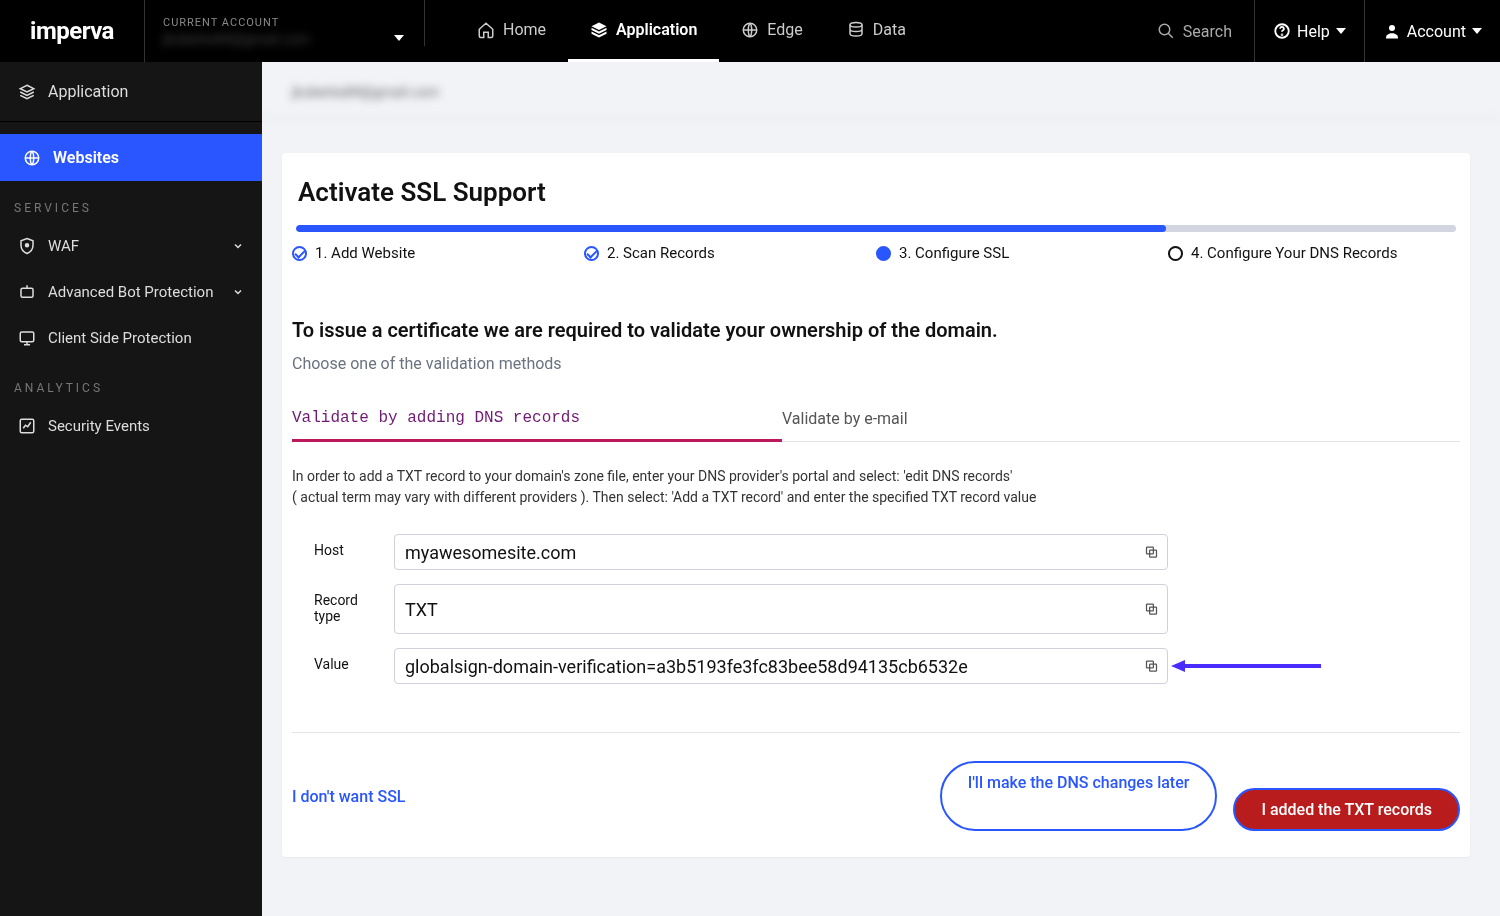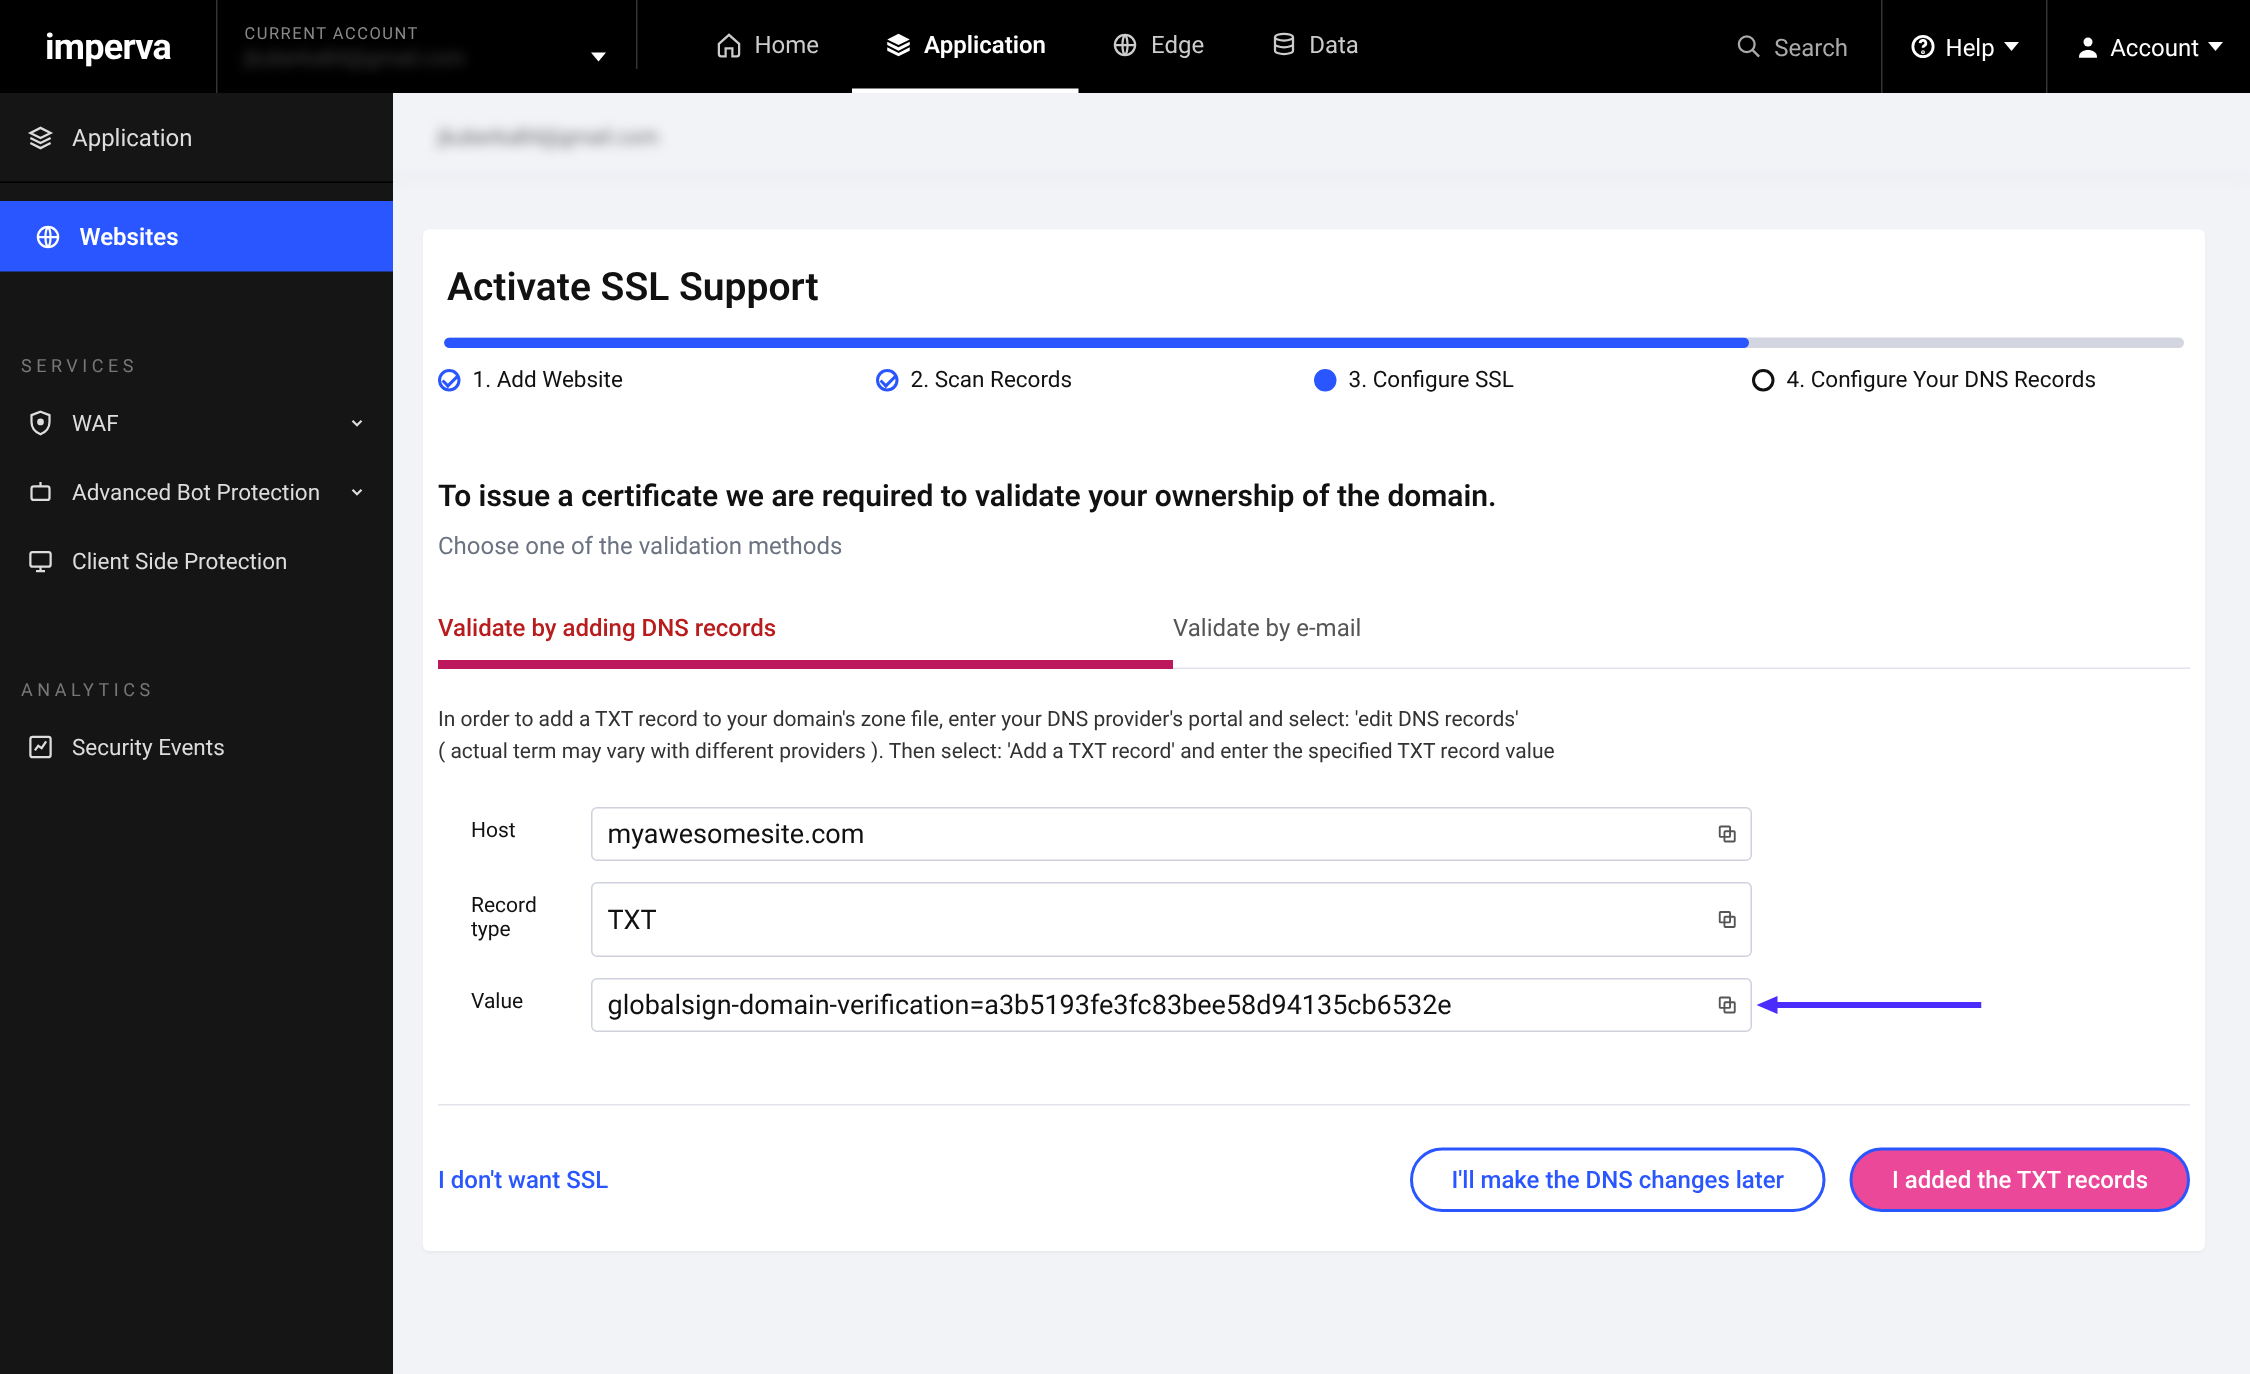--- a/index.html
+++ b/index.html
@@ -51,21 +51,21 @@
     .nav-right { margin-left:auto; display:flex; align-items:center; height:62px; }
     .nav-search { display:flex; align-items:center; gap:8px; padding:0 22px; color:#aaa; font-size:16px; cursor:pointer; }
     .nav-help, .nav-account { display:flex; align-items:center; gap:6px; padding:0 18px; height:62px; color:#fff; font-size:16px; border-left:1px solid #333; cursor:pointer;}
     .caret-down { width:0; height:0; border-left:5px solid transparent; border-right:5px solid transparent; border-top:6px solid currentColor; display:inline-block; }
     
     .layout { display:flex; height: calc(916px - 62px); }
     .sidebar { width: 262px; background:#151515; color:#ddd; padding-top: 0;}
     .side-header { display:flex; align-items:center; gap:12px; padding:18px 18px; height:60px; color:#ddd; font-size:16px; border-bottom: 1px solid #000;}
     .side-spacer { height:12px; }
     .side-section-active { background:#2a56ff; color:#fff; display:flex; align-items:center; gap:12px; padding:14px 23px; font-weight:600; font-size:16px;}
-    .side-label { padding: 20px 14px 8px 14px; font-size:12px; letter-spacing:3px; color:#777;margin-top:36px;}
+    .side-label { padding: 20px 14px 8px 14px; font-size:12px; letter-spacing:3px; color:#777;}
     .side-row { display:flex; align-items:center; gap:12px; padding:14px 18px; font-size:15px; color:#ddd; cursor:pointer; position:relative;}
     .side-row .chev { position:absolute; right:18px; }
     .chev svg{ width:12px; height:12px; }
     .icon { width:18px; height:18px; display:inline-flex; align-items:center; justify-content:center; flex:0 0 18px; }
     
     .main { flex:1; background:#f2f3f7; overflow:auto; }
     .breadcrumb { padding: 22px 30px 18px 30px; border-bottom:1px solid #d9dbe3; color:#666; font-size:14px; filter: blur(4px);}
     .card { margin: 34px 30px 30px 20px; background:#fff; border-radius:4px; padding: 24px 10px 26px 10px; box-shadow: 0 1px 2px rgba(0,0,0,0.04);}
     h1 { font-size:26px; font-weight:600; margin: 0 0 18px 6px; color:#111;}
     .progress-track { height:7px; background:#d3d6e0; border-radius:4px; overflow:hidden; margin: 0 4px;}
@@ -73,35 +73,35 @@
     .steps { display:flex; margin:12px 0 0 0; }
     .step { flex:1; display:flex; align-items:center; gap:8px; font-size:15px; color:#111;}
     .step-bullet { width:15px; height:15px; border-radius:50%; display:inline-block; border:2px solid #2a56ff; position:relative;}
     .step-bullet.done::after { content:''; position:absolute; left:3px; top:0px; width:4px; height:8px; border:solid #2a56ff; border-width:0 2px 2px 0; transform:rotate(45deg);}
     .step-bullet.current { background:#2a56ff; border-color:#2a56ff;}
     .step-bullet.pending { border-color:#111; }
     h2 { font-size:20px; font-weight:600; margin: 56px 0 12px 0; color:#111;}
     .subtext { color:#6b7280; font-size:16px; margin-bottom: 24px;}
     .tabs { display:flex; border-bottom:1px solid #e2e4ea; margin-top: 24px;}
     .tab { padding: 12px 0; width:490px; text-align:left; font-size:16px; color:#555; cursor:pointer;}
-    .tab.active { color:#b91c1c; border-bottom: 6px solid #be185d; margin-bottom:-1px; font-weight:500;}
+    .tab.active { color:#701a75; border-bottom: 3px solid #be185d; margin-bottom:-1px; font-weight:500;font-family:Liberation Mono, monospace;}
     .tab-desc { font-size:14px; color:#333; line-height:1.5; margin:24px 0 26px 0;}
     .formrow { display:flex; align-items:flex-start; gap:24px; margin:14px 0; padding-left:22px;}
     .formlabel { width:56px; padding-top:8px; font-size:14px; color:#111;}
     .forminput { flex:0 0 774px; border:1px solid #cfd2dc; border-radius:4px; height:36px; display:flex; align-items:center; padding:0 10px; font-size:18px; color:#111; position:relative;}
     .forminput.tall { height:50px;}
     .copy-icon { position:absolute; right:8px; top:50%; transform:translateY(-50%); cursor:pointer; color:#555;}
     .arrow-annot { position:absolute; left: 100%; top: 50%; transform: translateY(-50%); margin-left:4px;}
     .divider { border-top:1px solid #e2e4ea; margin: 48px 0 28px 0;}
     .footer-row { display:flex; align-items:center; }
     .link-danger { color:#2a56ff; font-size:16px; cursor:pointer; font-weight:500;}
     .footer-right { margin-left:auto; display:flex; gap:16px;}
     .btn { border-radius:999px; padding: 10px 26px; font-size:16px; cursor:pointer; font-weight:500;}
     .btn-outline { color:#2a56ff; border:2px solid #2a56ff; background:#fff;}
-    .btn-primary { color:#fff; background:#ec4899; border:2px solid #2a56ff;}
+    .btn-primary { color:#fff; background:#b91c1c; border:2px solid #2a56ff;margin-top:27px;}
     svg { display:block; }
   </style>
 </head>
 <body>
 
 <div class="topnav">
   <div class="brand">
     <span class="brand-text">imperva</span>
   </div>
   <div class="account-selector">

